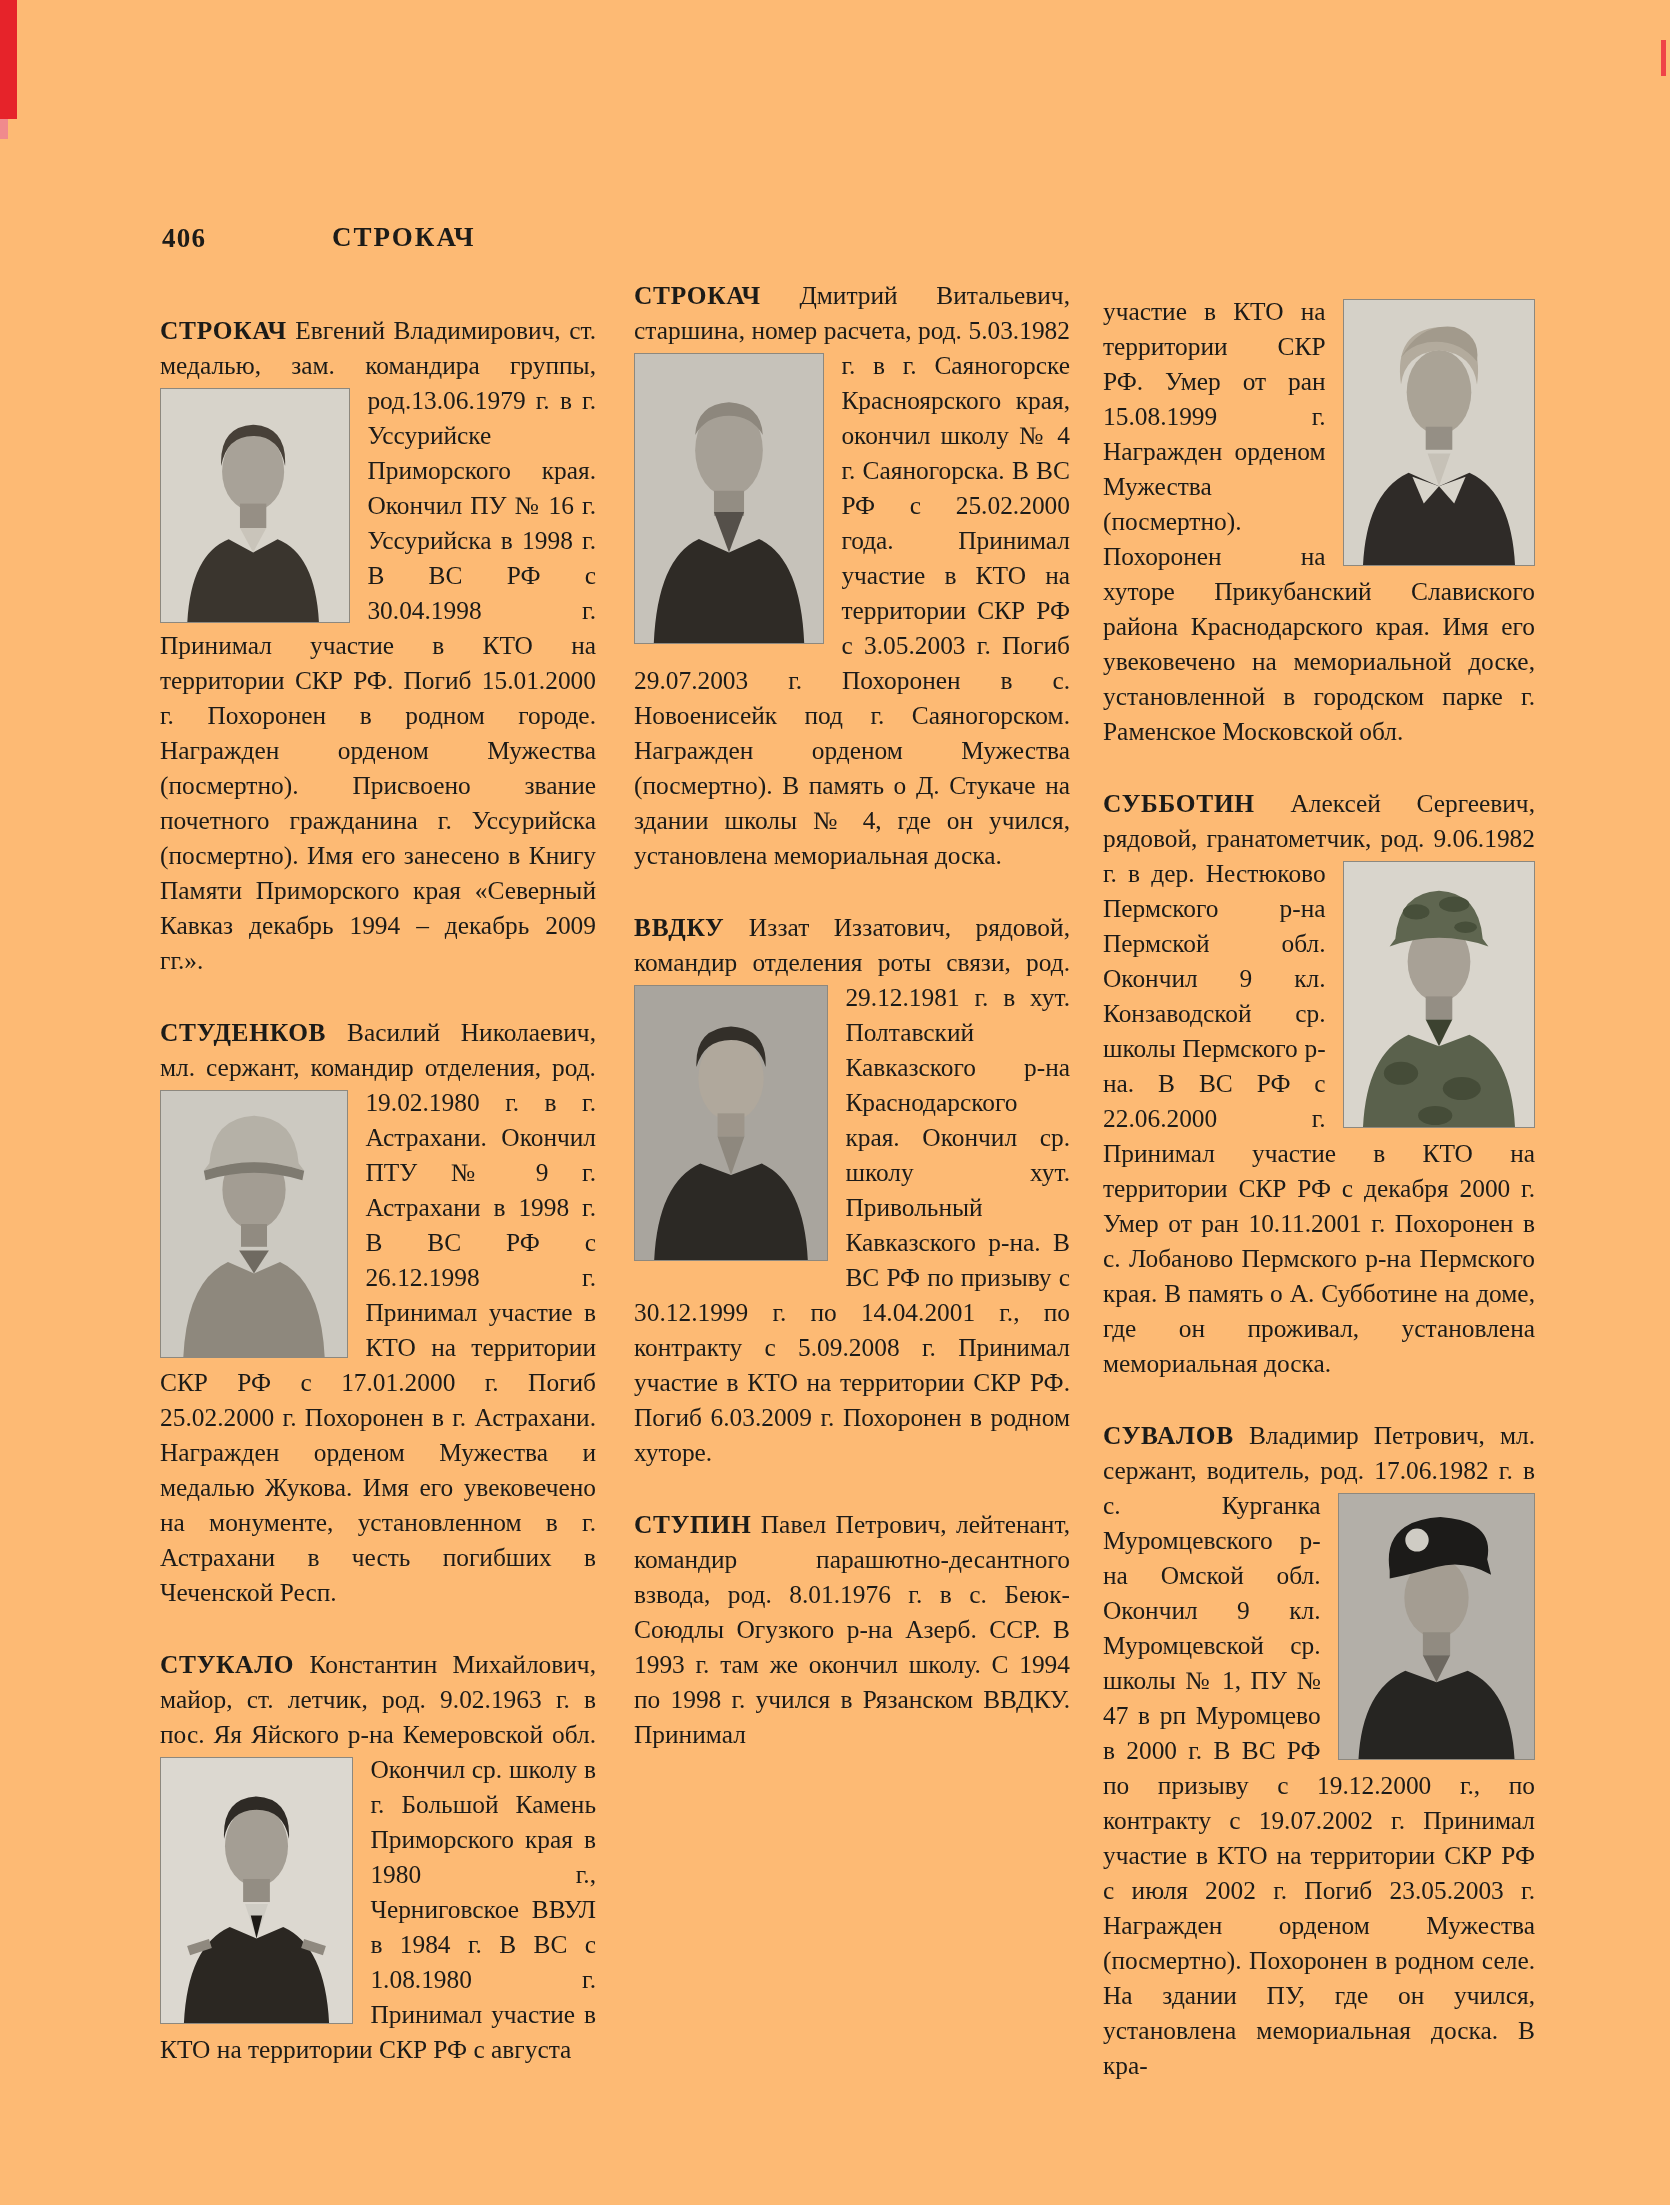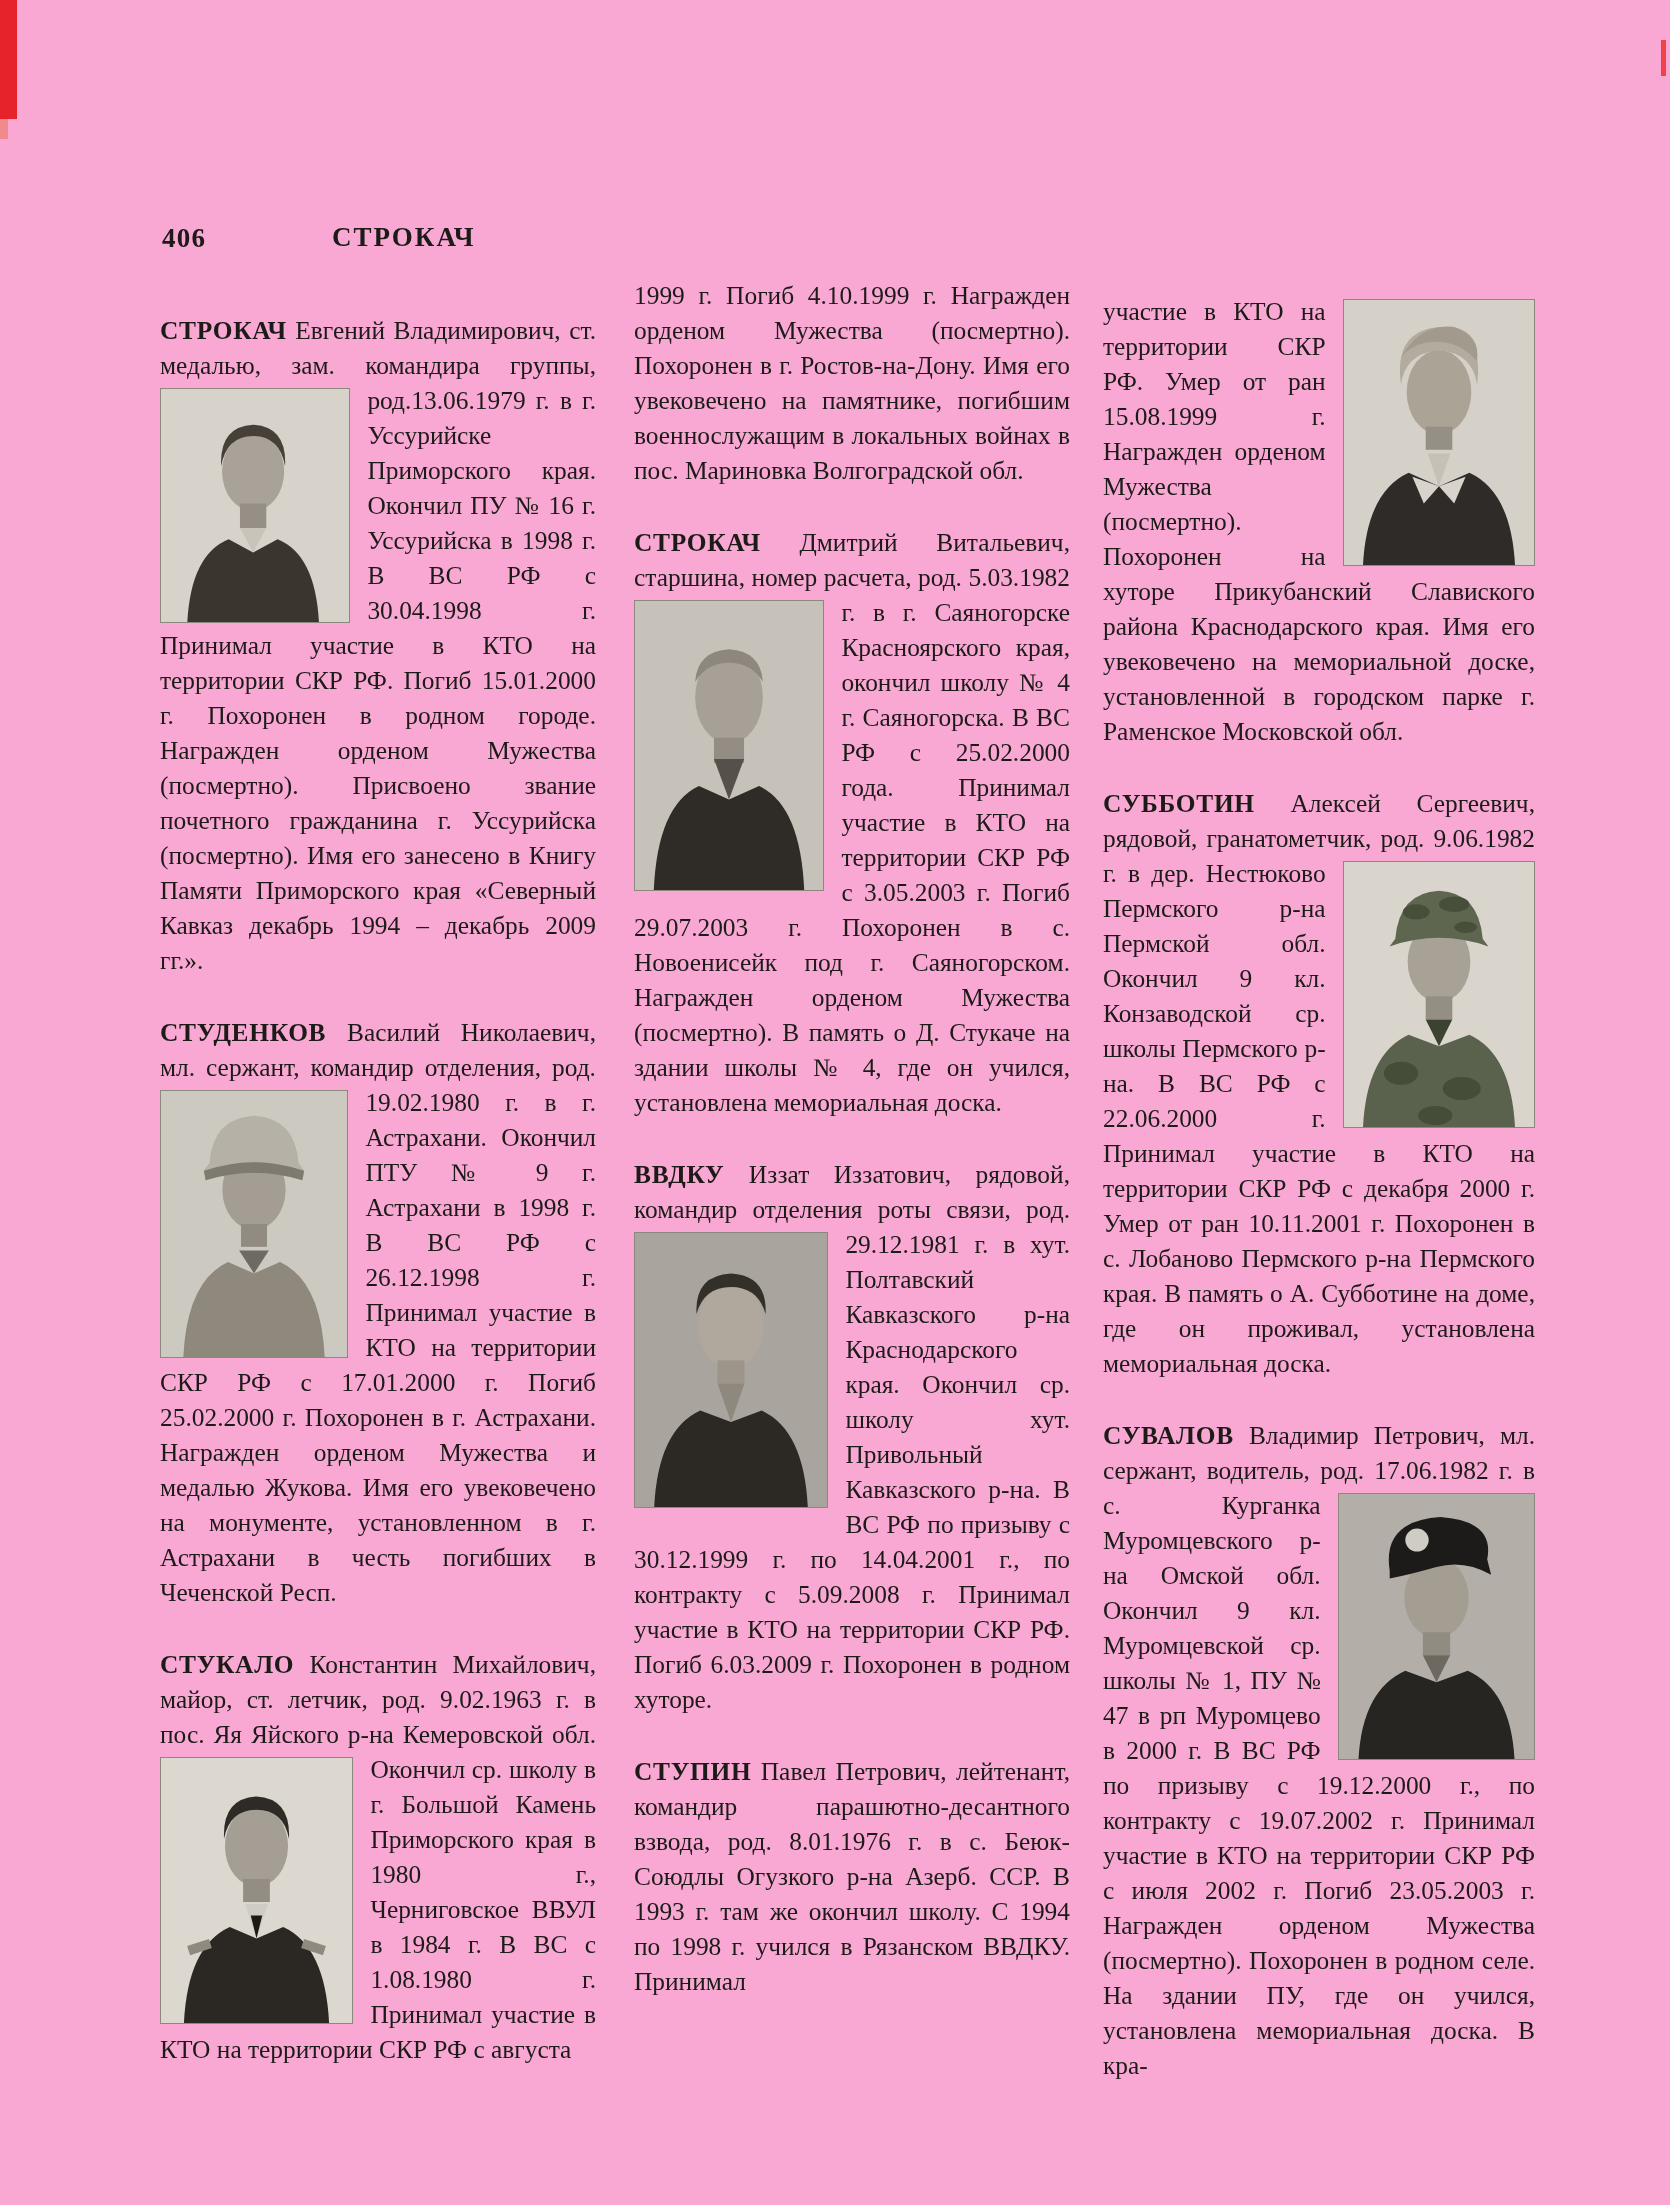--- a/index.html
+++ b/index.html
@@ -1,18 +1,18 @@
 <!DOCTYPE html>
 <html style="font-size:10.7px"><head>
 <meta charset="utf-8">
 <style>
   html,body{margin:0;padding:0;background:#888;}
   .page{
     position:relative;width:1671px;height:2205px;
-    background:#f9a8d4;
+    background:#fdba74;
     font-family:"Liberation Serif","DejaVu Serif",serif;
     color:#1c1b18;overflow:hidden;
   }
   
   .artifact-red-left{position:absolute;left:0;top:0;width:17.4px;height:119px;background:#e6232a;}
   .artifact-red-left2{position:absolute;left:0;top:119px;width:8px;height:20px;background:#f08a8d;}
   .artifact-red-right{position:absolute;left:1661px;top:40px;width:4.7px;height:36px;background:#ef4348;}
 
   .page-number{position:absolute;left:162px;top:223px;font-size:27px;font-weight:bold;letter-spacing:1.3px;}
   .running-header{position:absolute;left:332px;top:222px;font-size:27px;font-weight:bold;letter-spacing:2px;}
@@ -108,25 +108,20 @@
             <rect x="74" y="96" width="12" height="5" fill="#8f897f" transform="rotate(18 80 98)"></rect>
           </svg>
         </span>
         <span>в г. Большой Камень Приморского края в 1980 г., Черниговское ВВУЛ в 1984 г. В ВС с 1.08.1980 г. Принимал участие в КТО на территории СКР РФ с августа</span>
       </p>
     </div>
   </div>
 
   <div class="column col-mid">
 
-    <div class="entry">
-      <p class="entry-text">
-        <span>1999 г. Погиб 4.10.1999 г. Награжден орденом Мужества (посмертно). Похоронен в г. Ростов-на-Дону. Имя его увековечено на памятнике, погибшим военнослужащим в локальных войнах в пос. Мариновка Волгоградской обл.</span>
-      </p>
-    </div>
 
     <div class="entry">
       <p class="entry-text">
         <span class="surname">СТРОКАЧ</span>
         <span>Дмитрий Витальевич, старшина, номер расчета, род.</span>
         <span class="photo fl ph-stukach">
           <svg viewBox="0 0 100 150" preserveAspectRatio="none">
             <rect width="100" height="150" fill="#c6c2ba"></rect>
             <ellipse cx="50" cy="50" rx="18" ry="24" fill="#a6a096"></ellipse>
             <path d="M32 42 Q33 26 50 25 Q67 26 68 42 Q62 32 50 32 Q38 32 32 42Z" fill="#8d877d"></path>

